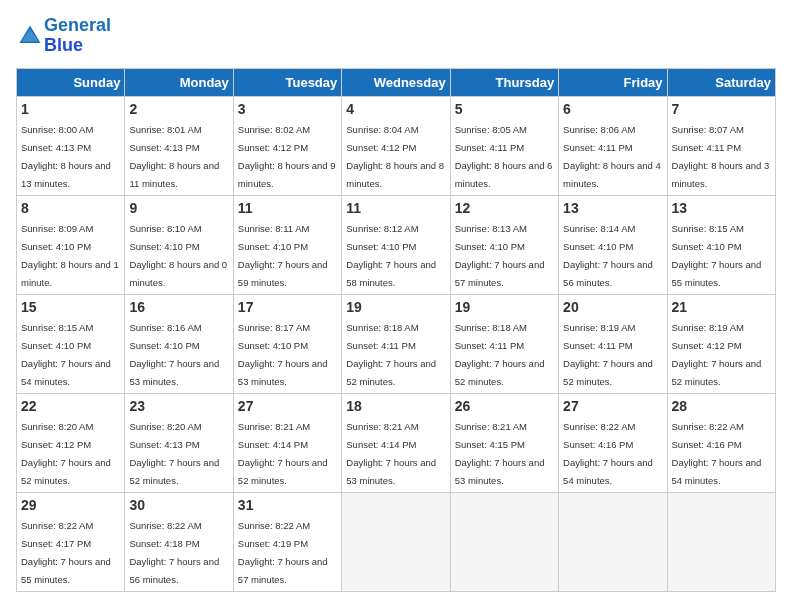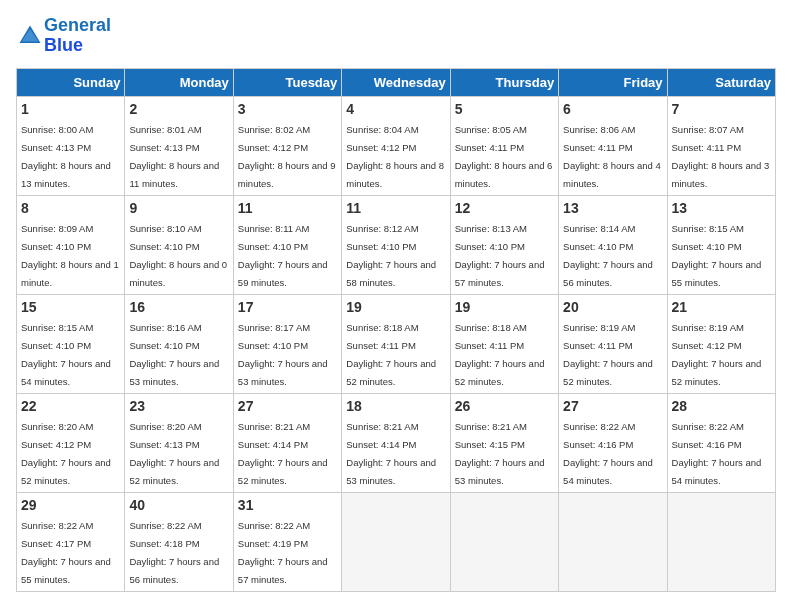--- a/index.html
+++ b/index.html
@@ -144,21 +144,21 @@
         <td><span class="day-num">22</span><span class="cell-text">Sunrise: 8:20 AM<br>Sunset: 4:12 PM<br>Daylight: 7 hours and 52 minutes.</span></td>
         <td><span class="day-num">23</span><span class="cell-text">Sunrise: 8:20 AM<br>Sunset: 4:13 PM<br>Daylight: 7 hours and 52 minutes.</span></td>
         <td><span class="day-num">27</span><span class="cell-text">Sunrise: 8:21 AM<br>Sunset: 4:14 PM<br>Daylight: 7 hours and 52 minutes.</span></td>
         <td><span class="day-num">18</span><span class="cell-text">Sunrise: 8:21 AM<br>Sunset: 4:14 PM<br>Daylight: 7 hours and 53 minutes.</span></td>
         <td><span class="day-num">26</span><span class="cell-text">Sunrise: 8:21 AM<br>Sunset: 4:15 PM<br>Daylight: 7 hours and 53 minutes.</span></td>
         <td><span class="day-num">27</span><span class="cell-text">Sunrise: 8:22 AM<br>Sunset: 4:16 PM<br>Daylight: 7 hours and 54 minutes.</span></td>
         <td><span class="day-num">28</span><span class="cell-text">Sunrise: 8:22 AM<br>Sunset: 4:16 PM<br>Daylight: 7 hours and 54 minutes.</span></td>
       </tr>
       <tr>
         <td><span class="day-num">29</span><span class="cell-text">Sunrise: 8:22 AM<br>Sunset: 4:17 PM<br>Daylight: 7 hours and 55 minutes.</span></td>
-        <td><span class="day-num">40</span><span class="cell-text">Sunrise: 8:22 AM<br>Sunset: 4:18 PM<br>Daylight: 7 hours and 56 minutes.</span></td>
+        <td><span class="day-num">30</span><span class="cell-text">Sunrise: 8:22 AM<br>Sunset: 4:18 PM<br>Daylight: 7 hours and 56 minutes.</span></td>
         <td><span class="day-num">31</span><span class="cell-text">Sunrise: 8:22 AM<br>Sunset: 4:19 PM<br>Daylight: 7 hours and 57 minutes.</span></td>
         <td class="empty-cell"></td>
         <td class="empty-cell"></td>
         <td class="empty-cell"></td>
         <td class="empty-cell"></td>
       </tr>
     </tbody>
 </table>
 
 </body></html>

